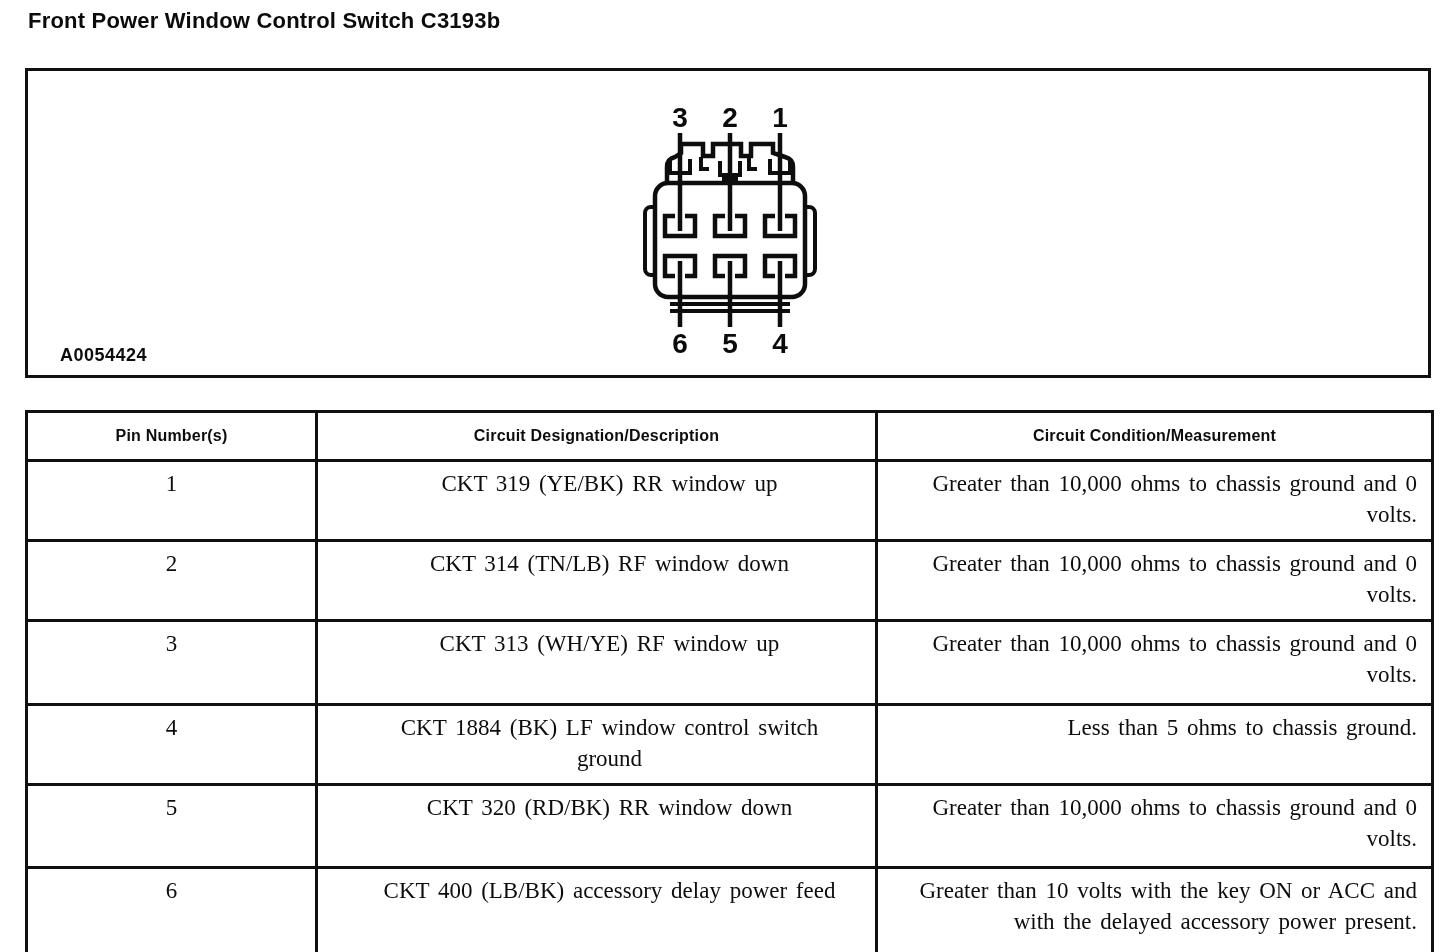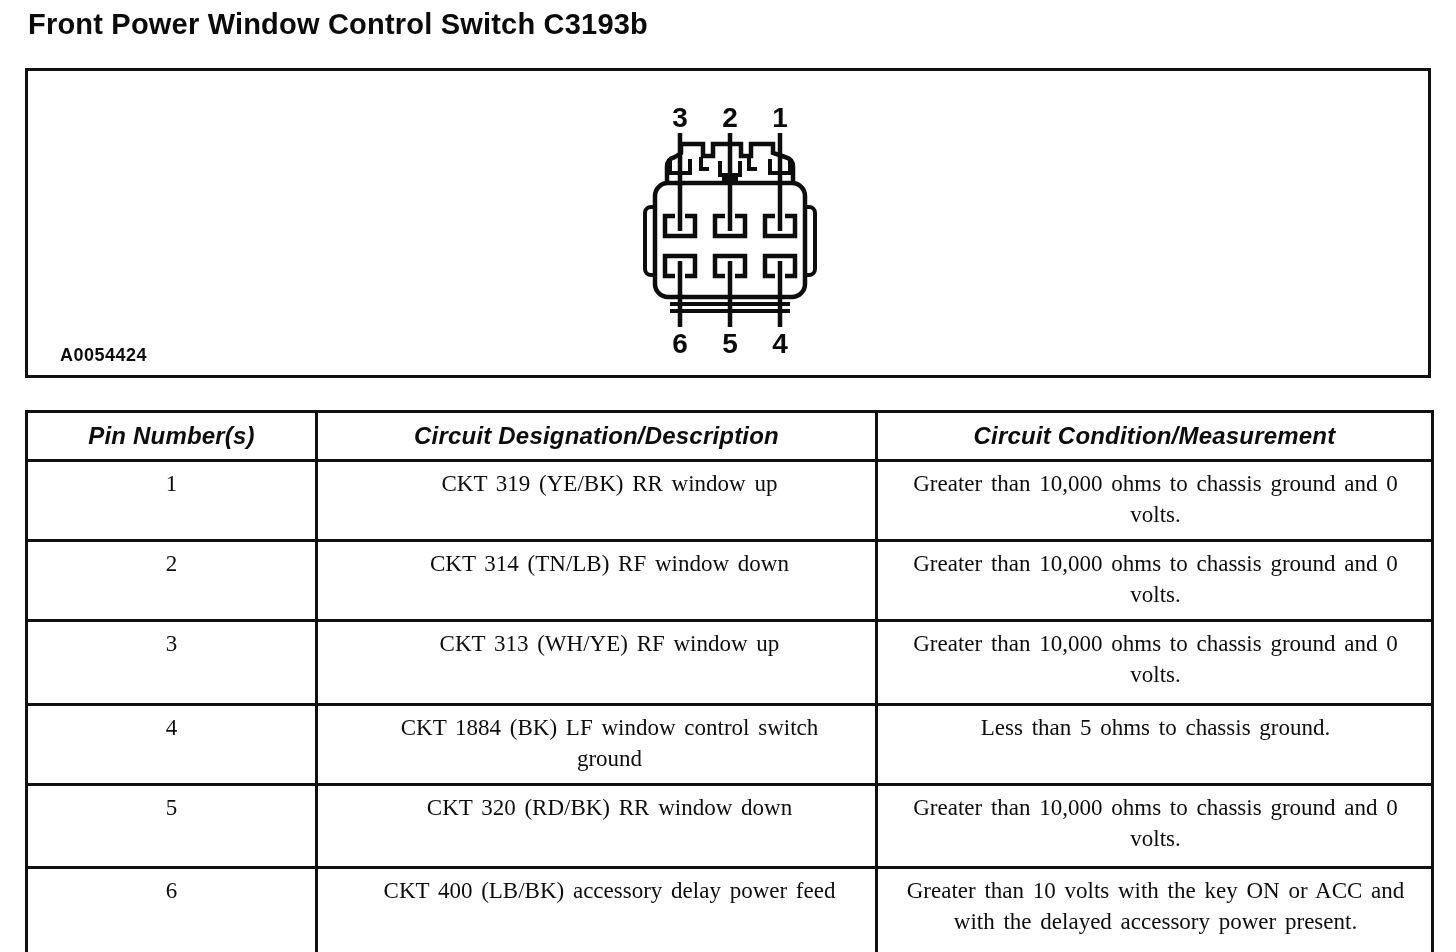--- a/index.html
+++ b/index.html
@@ -15,21 +15,21 @@
     color: #0d0d0d;
     font-family: "Liberation Sans", sans-serif;
     overflow: hidden;
   }
   .doc-title {
     position: absolute;
     left: 28px;
     top: 8px;
     font-family: "Liberation Sans", sans-serif;
     font-weight: bold;
-    font-size: 29px;
+    font-size: 22px;
     letter-spacing: 0.2px;
     color: #0b0b0b;
   }
   .figure-box {
     position: absolute;
     left: 25px;
     top: 68px;
     width: 1400px;
     height: 304px;
     border: 3px solid #101010;
@@ -58,39 +58,38 @@
     width: 1406px;
     border-collapse: collapse;
     table-layout: fixed;
   }
   .pin-table, .pin-table th, .pin-table td {
     border: 3px solid #101010;
   }
   .pin-table th {
     font-family: "Liberation Sans", sans-serif;
     font-weight: bold;
-    font-size: 24px;
+    font-size: 16px;
     height: 42px;
     text-align: center;
     vertical-align: middle;
     padding: 2px 4px;
     letter-spacing: 0.2px;
-    font-style: italic;
   }
   .pin-table td {
     font-family: "Liberation Serif", serif;
     font-size: 23px;
     line-height: 31px;
     word-spacing: 3px;
     vertical-align: top;
     padding: 6px 10px 8px 10px;
   }
   td.col-pin   { text-align: center; }
   td.col-ckt   { text-align: center; padding-left: 36px; }
-  td.col-cond  { text-align: center; padding-left: 16px; padding-right: 14px; }
+  td.col-cond  { text-align: right; padding-left: 16px; padding-right: 14px; }
   .ckt-wrap {
     display: inline-block;
     max-width: 470px;
   }
   
   tr.r0 td { height: 63px; }
   tr.r1 td { height: 63px; }
   tr.r2 td { height: 67px; }
   tr.r3 td { height: 63px; }
   tr.r4 td { height: 66px; }

